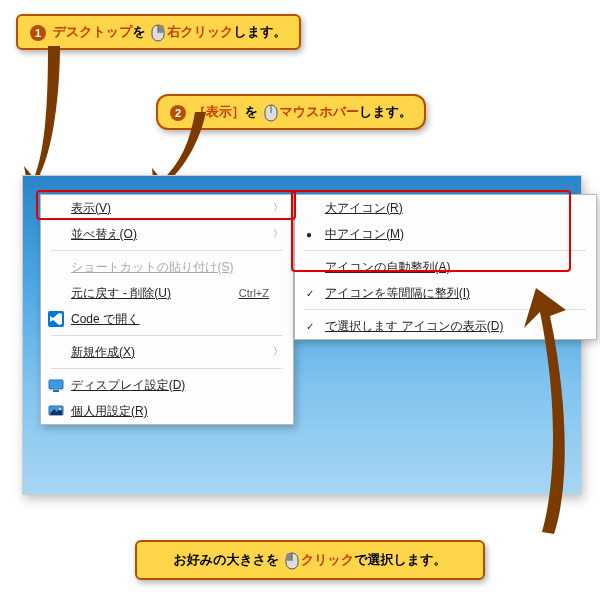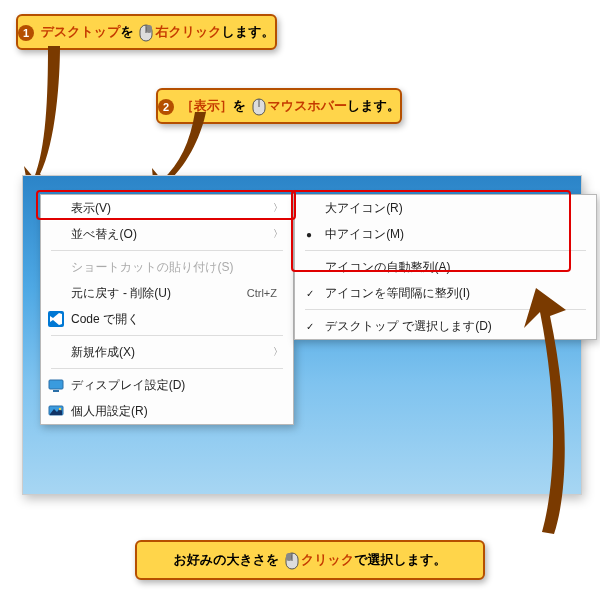--- a/index.html
+++ b/index.html
@@ -9,21 +9,21 @@
     height: 616px;
     background: #fff;
     position: relative;
     overflow: hidden;
   }
   .callout {
     position: absolute;
     background: #ffd54a;
     border: 2px solid #b54f00;
     border-radius: 6px;
-    padding: 6px 0;
+    padding: 6px 12px;
     font-size: 13px;
     font-weight: bold;
     box-shadow: 2px 3px 6px rgba(0,0,0,0.3);
     white-space: nowrap;
     text-align: center;
     line-height: 1.5;
   }
   .callout .num {
     display: inline-block;
     width: 16px; height: 16px;
@@ -75,23 +75,24 @@
   }
   .menu1 { left: 40px; top: 194px; width: 254px; }
   .menu2 { left: 294px; top: 194px; width: 303px; }
 
   .menu-item {
     display: flex;
     align-items: center;
     padding: 5px 12px 5px 30px;
     position: relative;
     height: 26px;
+    text-decoration: underline;
   }
   .menu-item .label { flex: 1; }
-  .menu-item .shortcut { color: #555; font-size: 11px; margin-right:4px;}
+  .menu-item .shortcut { color: #555; font-size: 11px; margin-right:12px;}
   .menu-item .chev {
     position: absolute; right: 10px; top: 50%; transform: translateY(-50%);
     font-size: 10px; color: #555;
   }
   .menu-item.disabled { color: #aaa; }
   .menu-sep { height: 1px; background: #ddd; margin: 3px 10px; }
   .menu-item .ico {
     position: absolute; left: 7px; top: 50%; transform: translateY(-50%);
     width: 16px; height: 16px;
   }
@@ -116,21 +117,21 @@
 <div class="callout" style="left:16px; top:14px;">
   <span class="num">1</span>
   <span class="hl">デスクトップ</span><span>を</span>
   <span class="mouse"><svg viewBox="0 0 14 18">
         <rect x="1" y="1" width="12" height="16" rx="6" fill="#ddd" stroke="#555"></rect>
         <rect x="7" y="1" width="6" height="8" rx="3" fill="#888"></rect>
         <line x1="7" y1="1" x2="7" y2="9" stroke="#555"></line>
       </svg></span><span class="hl">右クリック</span><span>します。</span>
 </div>
 
-<div class="callout" style="left:156px; top:88px;">
+<div class="callout" style="left:156px; top:94px;border-radius:12px;">
   <span class="num">2</span>
   <span class="hl">［表示］</span><span>を</span>
   <span class="mouse"><svg viewBox="0 0 14 18">
         <rect x="1" y="1" width="12" height="16" rx="6" fill="#ddd" stroke="#555"></rect>
         <line x1="7" y1="1" x2="7" y2="9" stroke="#555"></line>
       </svg></span><span class="hl">マウスホバー</span><span>します。</span>
 </div>
 
 <svg class="arrow" style="left:10px; top:38px; width:80px; height:150px;">
   <path d="M38 8 C 38 60, 36 110, 24 140 L14 128 L18 150 L40 146 L30 136 C 46 104, 50 40, 50 8 Z" fill="#7a3a00"></path>
@@ -200,21 +201,21 @@
   <div class="menu-item">
     <span class="label">アイコンの自動整列(A)</span>
   </div>
   <div class="menu-item">
     <span class="mark">✓</span>
     <span class="label">アイコンを等間隔に整列(I)</span>
   </div>
   <div class="menu-sep"></div>
   <div class="menu-item">
     <span class="mark">✓</span>
-    <span class="label">デスクトップ で選択します(D)</span>
+    <span class="label">で選択します アイコンの表示(D)</span>
   </div>
 </div>
 
 <div class="hiband hi1"></div>
 <div class="hiband hi2"></div>
 
 <svg class="arrow" style="left:498px; top:282px; width:90px; height:260px;">
   <path d="M44 250 C 58 200, 60 120, 42 30 L26 46 L38 6 L68 28 L52 34 C 72 130, 70 210, 56 252 Z" fill="#7a3a00"></path>
 </svg>
 

